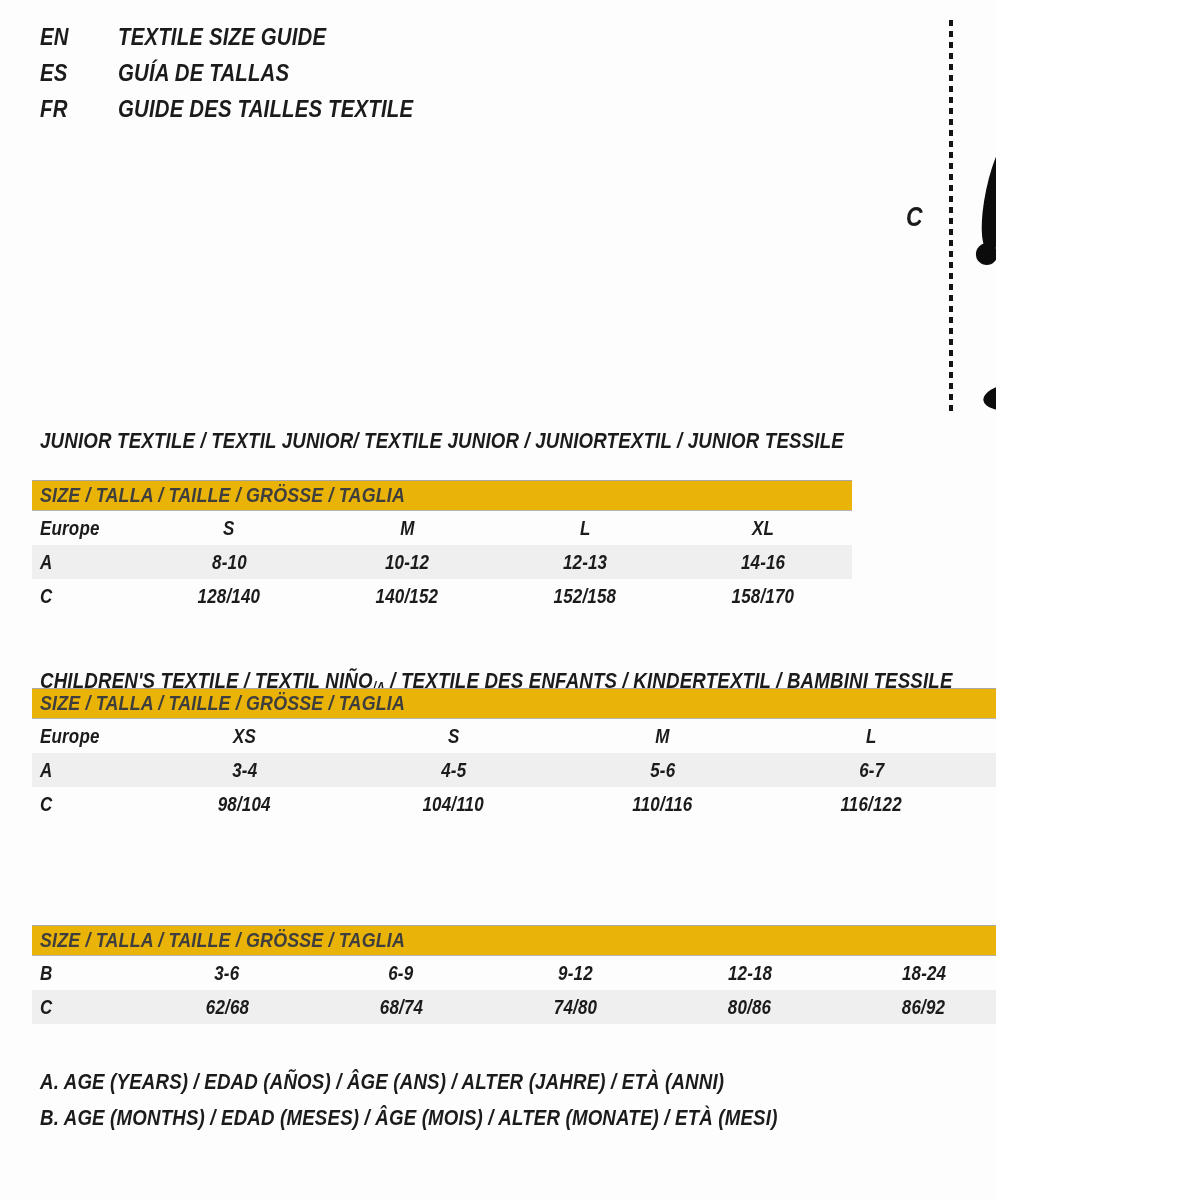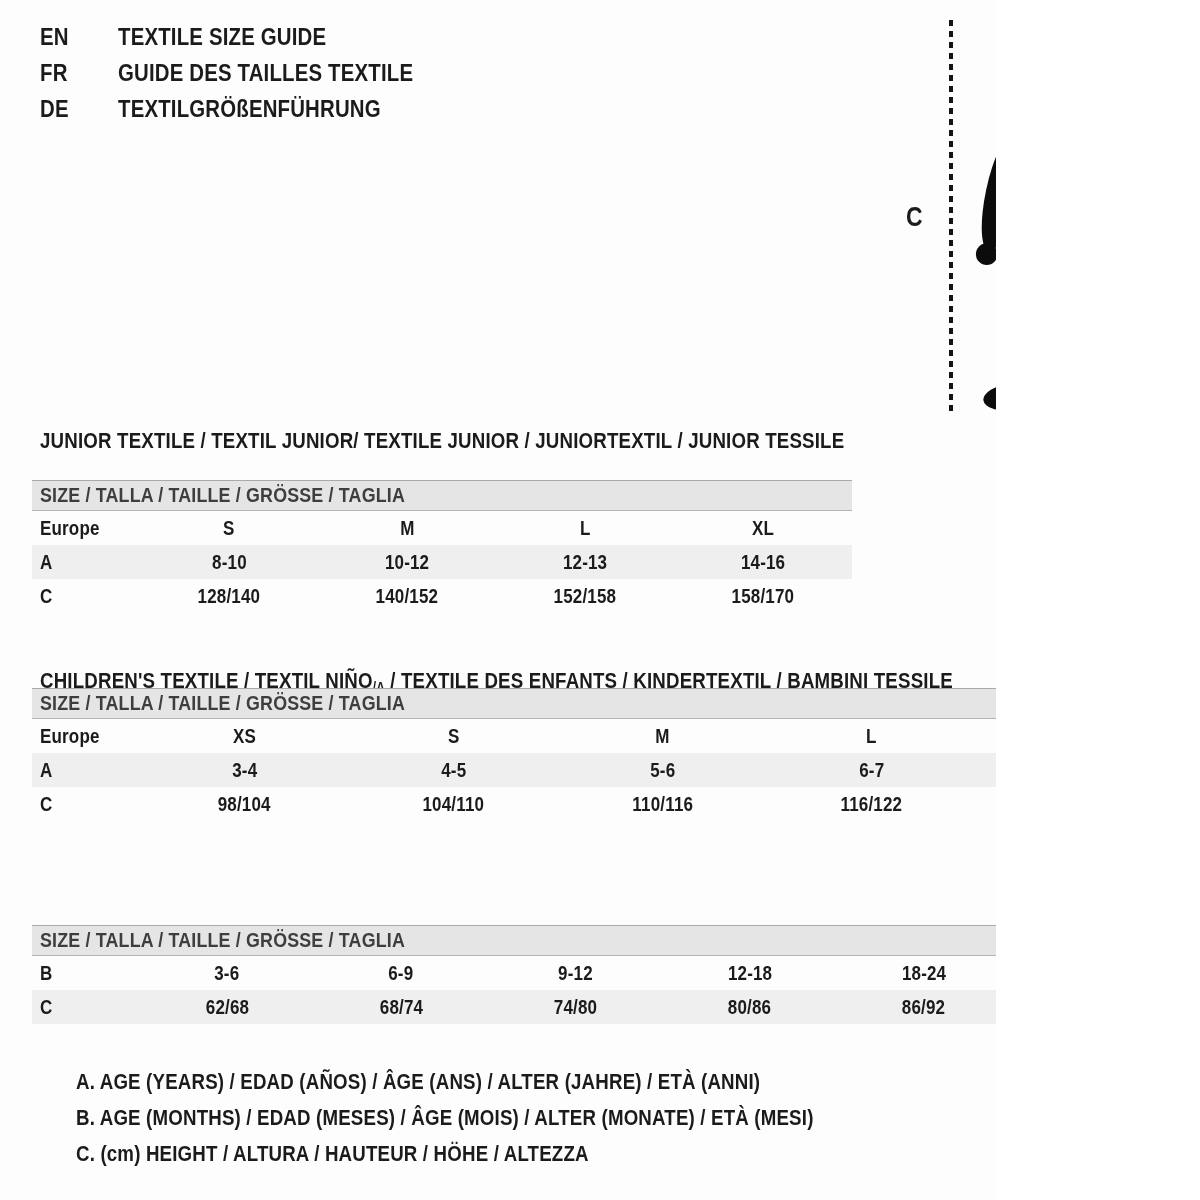--- a/index.html
+++ b/index.html
@@ -4,20 +4,21 @@
 <style>
   * { margin: 0; padding: 0; box-sizing: border-box; }
   html, body { background: #ffffff; }
   body { font-family: "Liberation Sans", sans-serif; color: #1b1b1b; }
   .page {
     position: relative;
     width: 996px;
     height: 1200px;
     background: #fdfdfd;
     overflow: hidden;
+    font-style: italic;
   }
   .cond {
     display: inline-block;
     transform: scaleX(0.85);
     transform-origin: 0 50%;
     white-space: nowrap;
     letter-spacing: 0.2px;
   }
   .cond-c {
     display: inline-block;
@@ -43,54 +44,54 @@
 
   
   .sec-title { position: absolute; left: 40px; font-weight: bold; font-size: 22px; }
   .sub-a { font-size: 14px; vertical-align: -4px; font-weight: bold; }
 
   
   .size-table { position: absolute; left: 32px; }
   .size-table.w1 { width: 820px; }
   .size-table.w2 { width: 1153px; }
   .bar {
-    height: 31px; background: #e5e5e5; color: #3e3e3e;
+    height: 31px; background: #eab308; color: #3e3e3e;
     font-weight: bold; font-size: 21px; line-height: 30px; padding-left: 8px;
     box-shadow: inset 0 1px 0 #a9a9a9, inset 0 -1px 0 #b4b4b4;
   }
   .trow { display: grid; height: 34px; align-items: center; font-weight: bold; font-size: 20px; }
   .trow.alt { background: #f0efef; }
   .cols4 { grid-template-columns: 108px repeat(4, 1fr); }
   .cols5 { grid-template-columns: 108px repeat(5, 1fr); }
   .cols6 { grid-template-columns: 108px repeat(6, 1fr); }
   .tlabel { padding-left: 8px; text-align: left; }
   .tcell { text-align: center; }
   .trow .europe { font-weight: bold; }
 
   
-  .legend { position: absolute; left: 40px; top: 1064px; margin-left: 36px; }
+  .legend { position: absolute; left: 40px; top: 1064px; }
   .legend-line { height: 36px; display: flex; align-items: center; font-weight: bold; font-size: 22px; }
 </style>
 </head>
 <body>
 
 <div class="page">
 
   <div class="lang-block">
     <div class="lang-row">
       <span class="lang-code cond">EN</span>
       <span class="cond">TEXTILE SIZE GUIDE</span>
     </div>
     <div class="lang-row">
+      <span class="lang-code cond">ES</span>
+      <span class="cond">GUÍA DE TALLAS</span>
+    </div>
+    <div class="lang-row">
       <span class="lang-code cond">FR</span>
       <span class="cond">GUIDE DES TAILLES TEXTILE</span>
-    </div>
-    <div class="lang-row">
-      <span class="lang-code cond">DE</span>
-      <span class="cond">TEXTILGRÖßENFÜHRUNG</span>
     </div>
   </div>
 
   <div class="figure">
     <div class="figure-label cond">C</div>
     <div class="measure-line"></div>
     <svg class="silhouette" width="182" height="406" viewBox="0 0 200 450" xmlns="http://www.w3.org/2000/svg">
       <g fill="#0c0c0c">
         <ellipse cx="102" cy="58" rx="42" ry="48"></ellipse>
         <circle cx="57" cy="72" r="9"></circle>
@@ -197,18 +198,15 @@
     </div>
   </div>
 
   <div class="legend">
     <div class="legend-line">
       <span class="cond">A. AGE (YEARS) / EDAD (AÑOS) / ÂGE (ANS) / ALTER (JAHRE) / ETÀ (ANNI)</span>
     </div>
     <div class="legend-line">
       <span class="cond">B. AGE (MONTHS) / EDAD (MESES) / ÂGE (MOIS) / ALTER (MONATE) / ETÀ (MESI)</span>
     </div>
-    <div class="legend-line">
-      <span class="cond">C. (cm) HEIGHT / ALTURA / HAUTEUR / HÖHE / ALTEZZA</span>
-    </div>
   </div>
 
 </div>
 
 </body></html>

